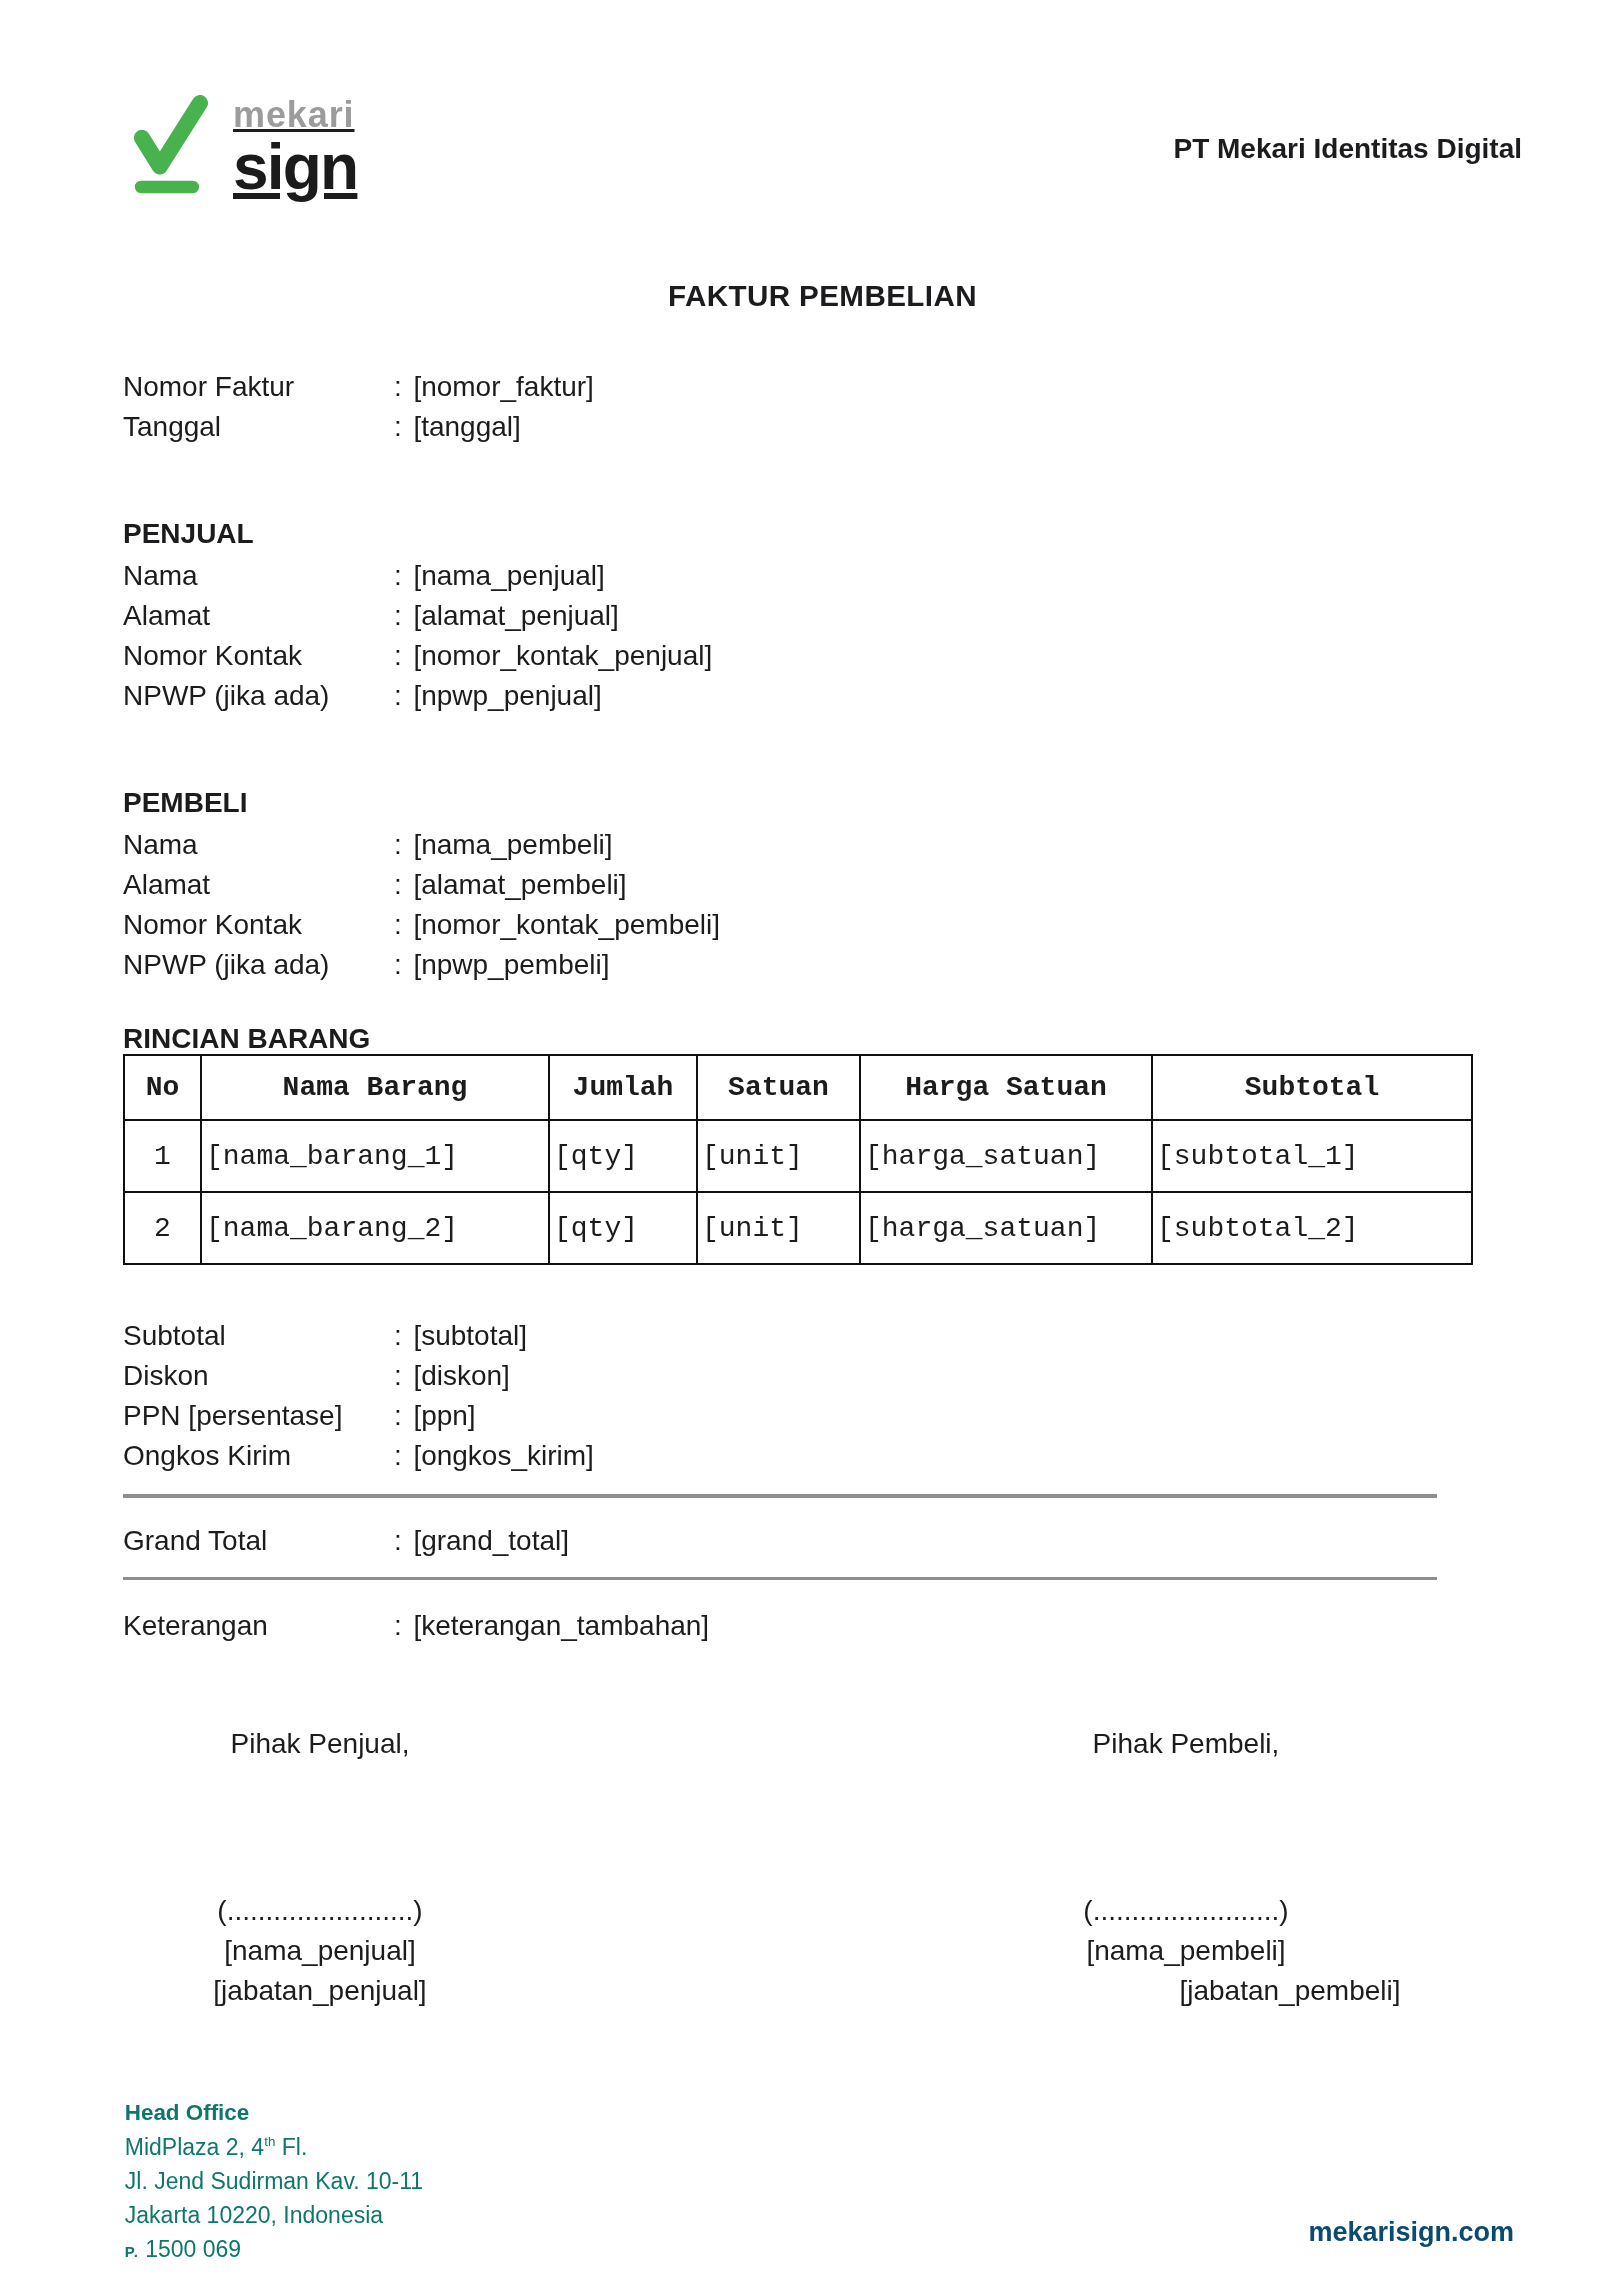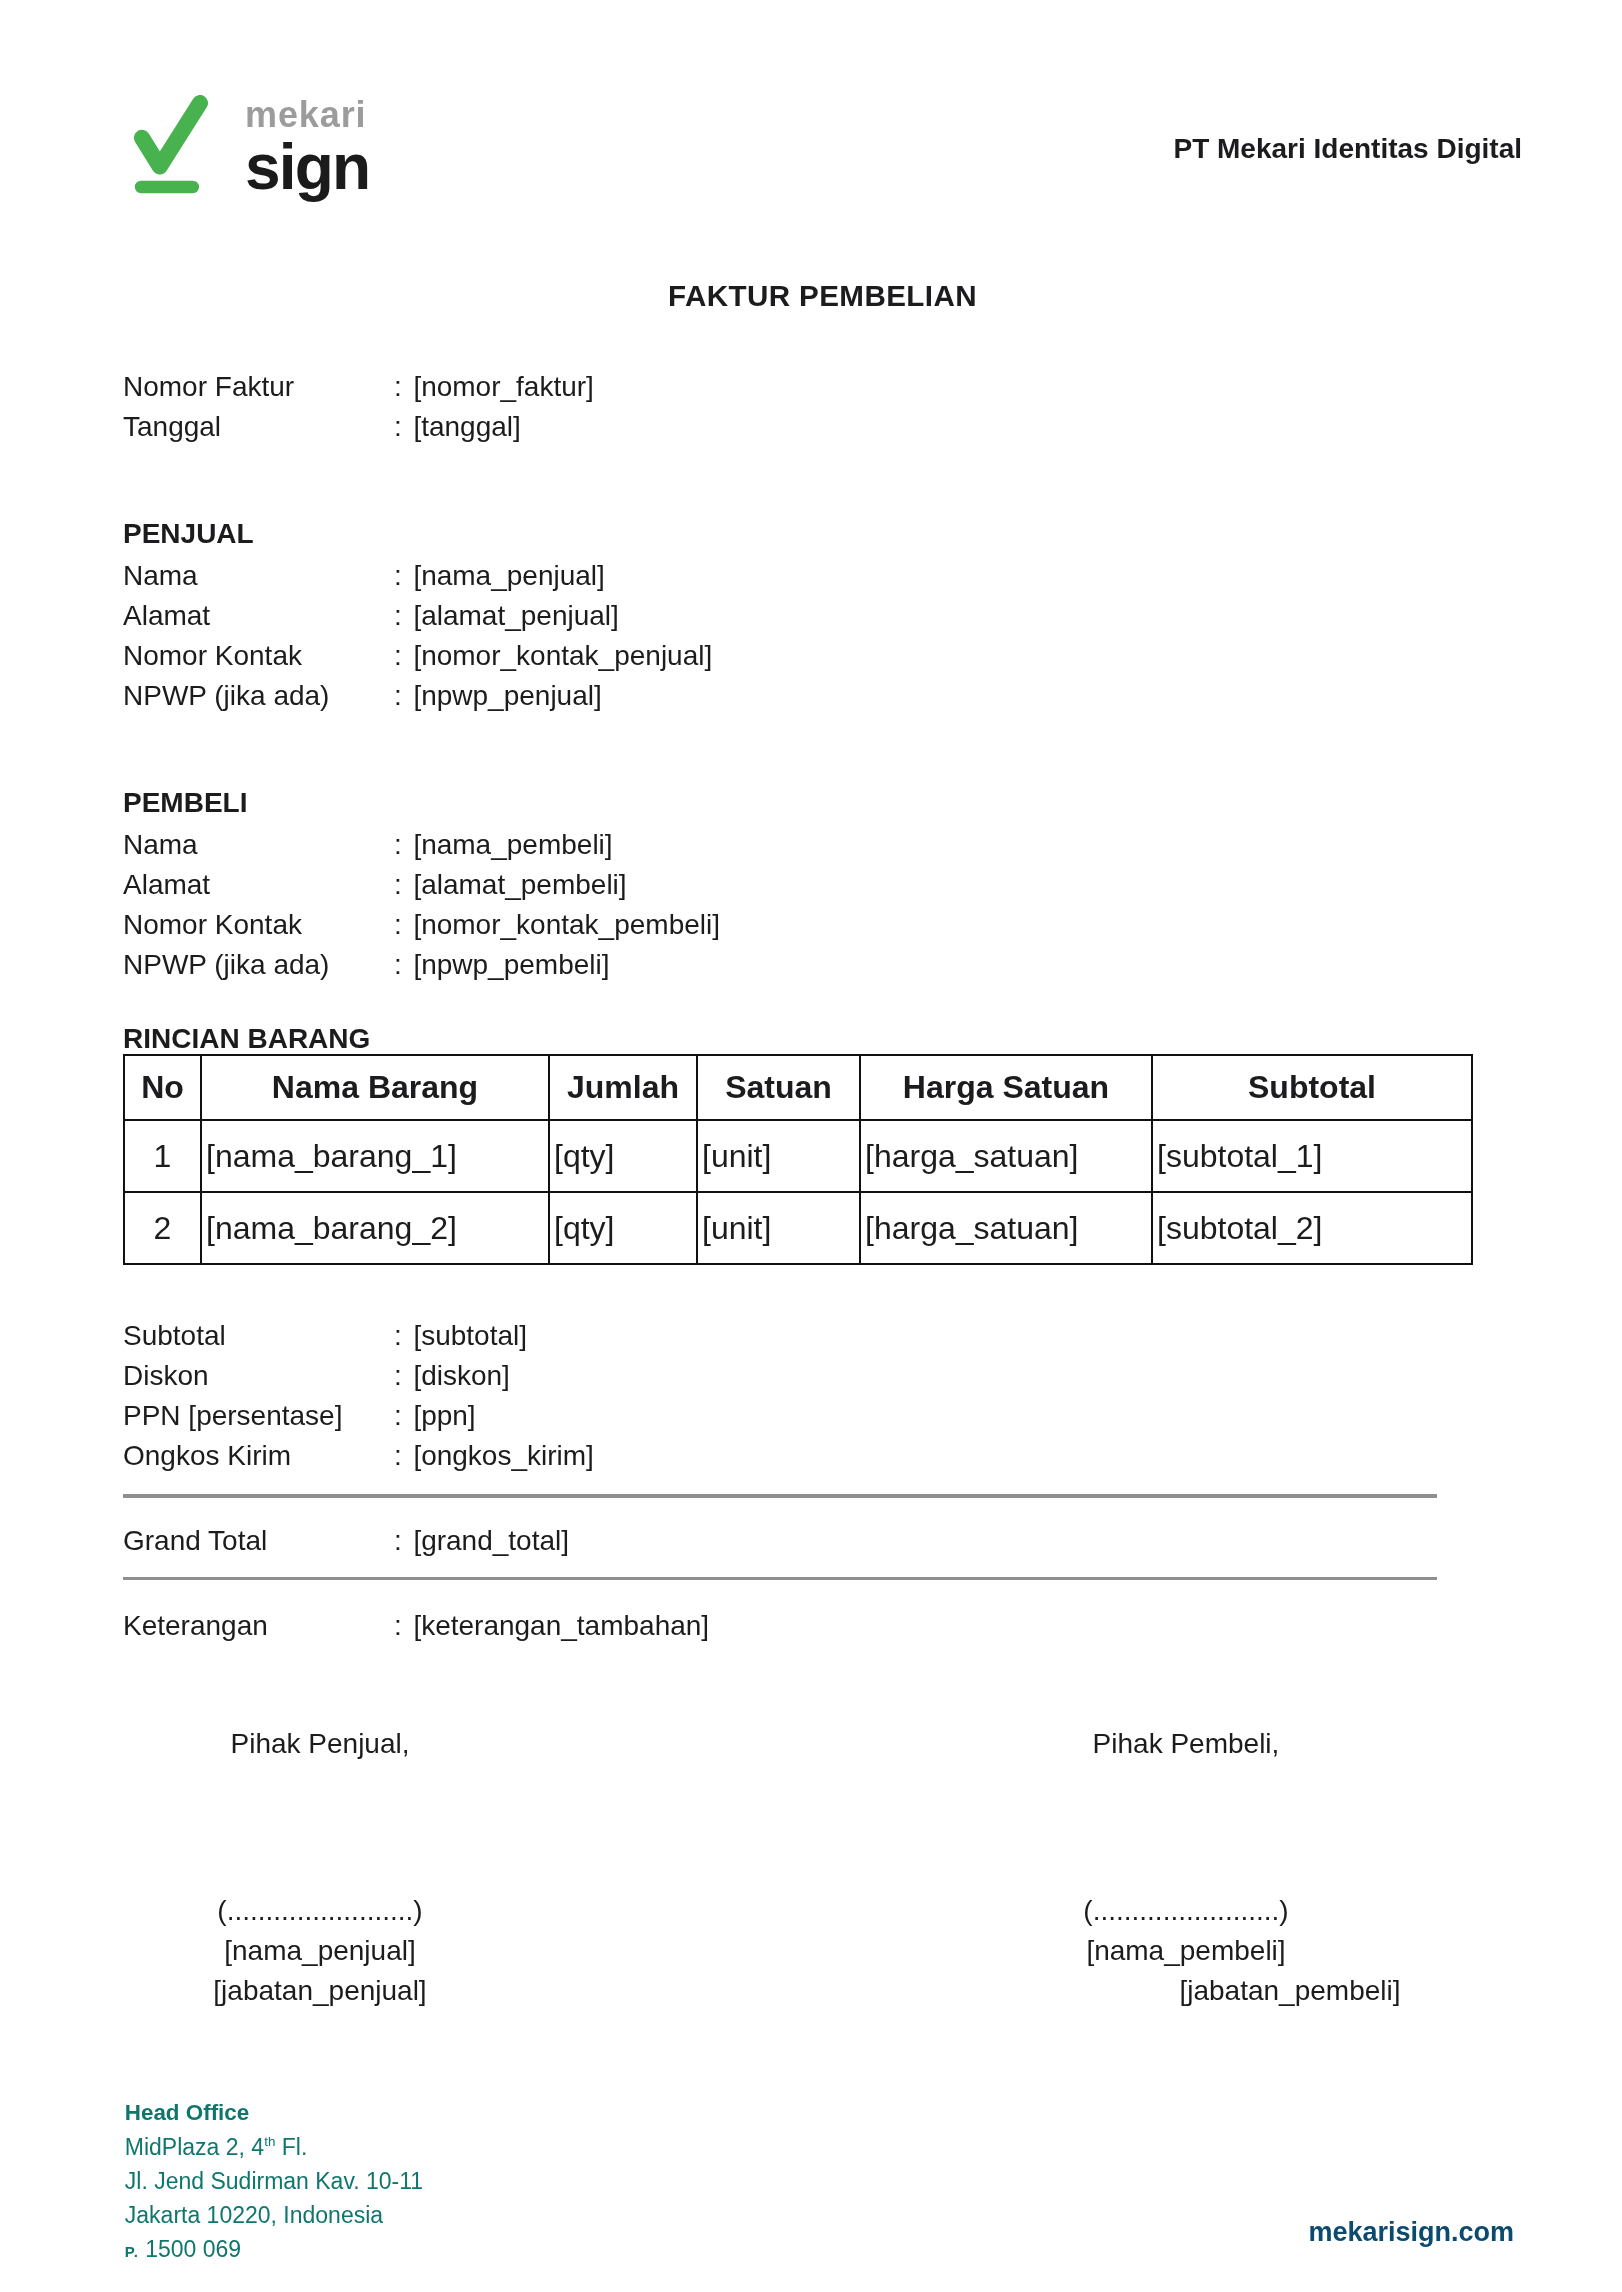--- a/index.html
+++ b/index.html
@@ -7,42 +7,42 @@
   body { font-family:"Liberation Sans","DejaVu Sans",sans-serif; color:#1c1c1e; }
   .page {
     position:relative; width:1623px; height:2293px; background:#ffffff;
     padding:70px 101px 0 123px; overflow:hidden;
   }
 
   
   .header { display:flex; height:145px; }
   .logo { display:flex; margin-left:9px; }
   .logo-icon { width:77px; height:100px; margin-top:25px; flex:0 0 auto; }
-  .logo-text { margin-left:36px; }
+  .logo-text { margin-left:24px;text-decoration:underline; }
   .logo-mekari { font-size:36px; font-weight:600; letter-spacing:0.9px; color:#9c9c9c; line-height:1; margin-top:27px; }
   .logo-sign { font-size:64px; font-weight:700; letter-spacing:-1.8px; color:#1b1b1b; line-height:0.95; margin-top:3.6px; }
   .company { margin-left:auto; margin-top:63px; font-size:28px; font-weight:700; }
 
   
   .title { margin-top:61px; text-align:center; font-size:29.6px; font-weight:700; line-height:40px; letter-spacing:0.4px; }
 
   
   .kv-block { }
   .kv { display:flex; line-height:40px; font-size:28px; }
   .kv .lbl { width:271px; flex:0 0 auto; }
   .kv .colon { flex:0 0 auto; }
   .kv .val { margin-left:11.6px; }
   .mt-info { margin-top:51px; }
   .sec-h { margin-top:64px; font-size:28px; font-weight:700; line-height:45px; }
   .rincian-h { margin-top:39px; font-size:28px; font-weight:700; line-height:30px; }
   .mt-totals { margin-top:51px; }
 
   
   table.items { border-collapse:collapse; margin-top:0; table-layout:fixed; width:1348px; }
-  table.items th, table.items td { border:2.7px solid #111; font-size:32px; }
+  table.items th, table.items td { border:2.7px solid #111; font-size:28px;font-family:Liberation Mono, monospace; }
   table.items th { height:65px; font-weight:700; text-align:center; }
   table.items td { height:72px; text-align:left; padding-left:4px; }
   table.items td.c { text-align:center; padding-left:0; }
 
   
   .hr { margin-top:18px; width:1314px; height:3.6px; background:#8f8f8f; }
   .hr2 { margin-top:16px; }
   .grand { margin-top:23px; }
   .keterangan { margin-top:26px; }
 

